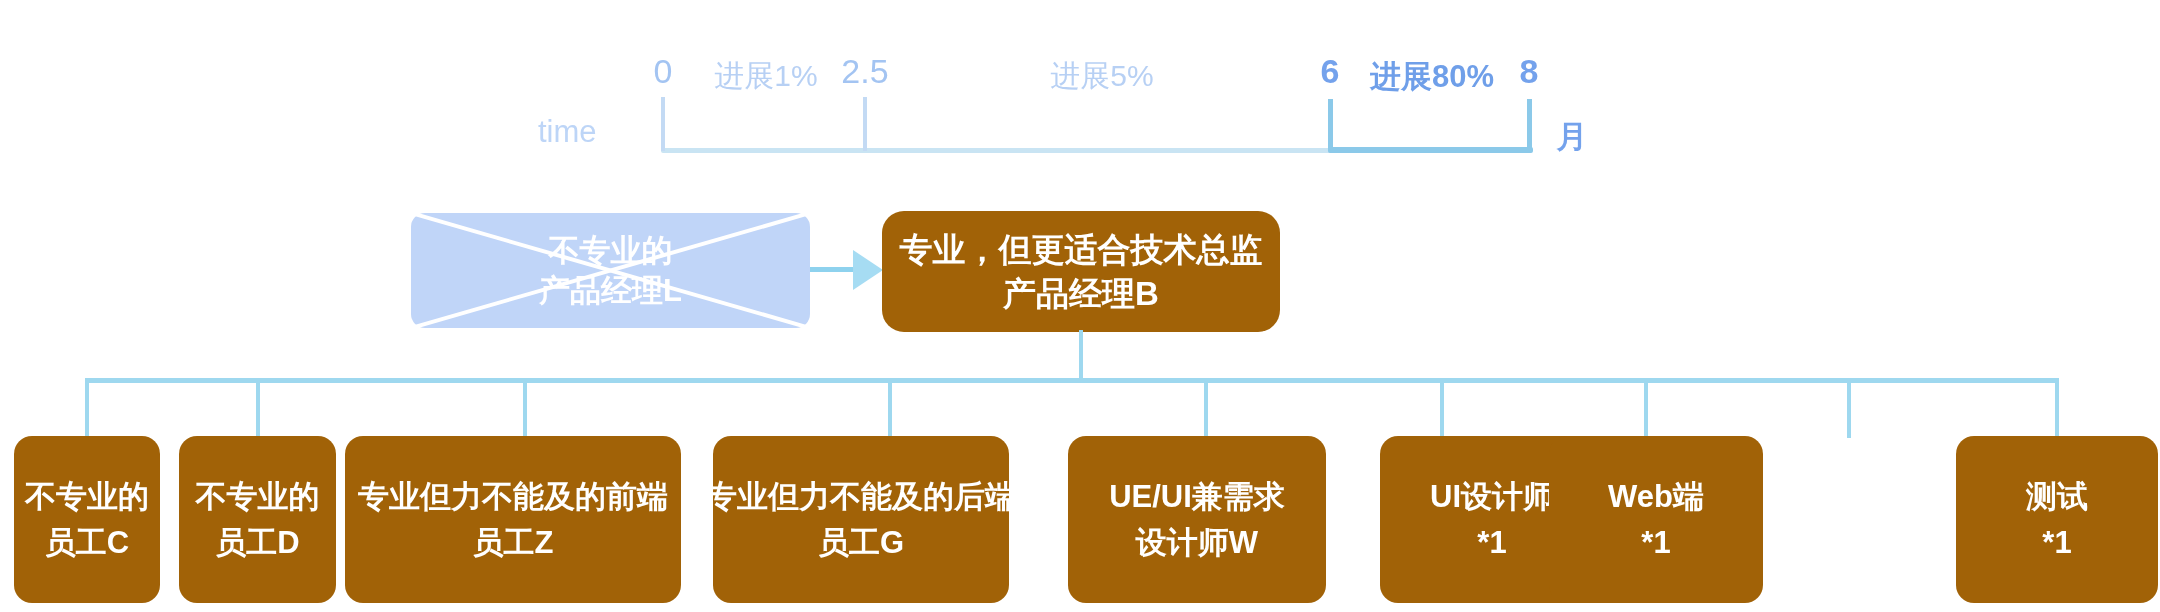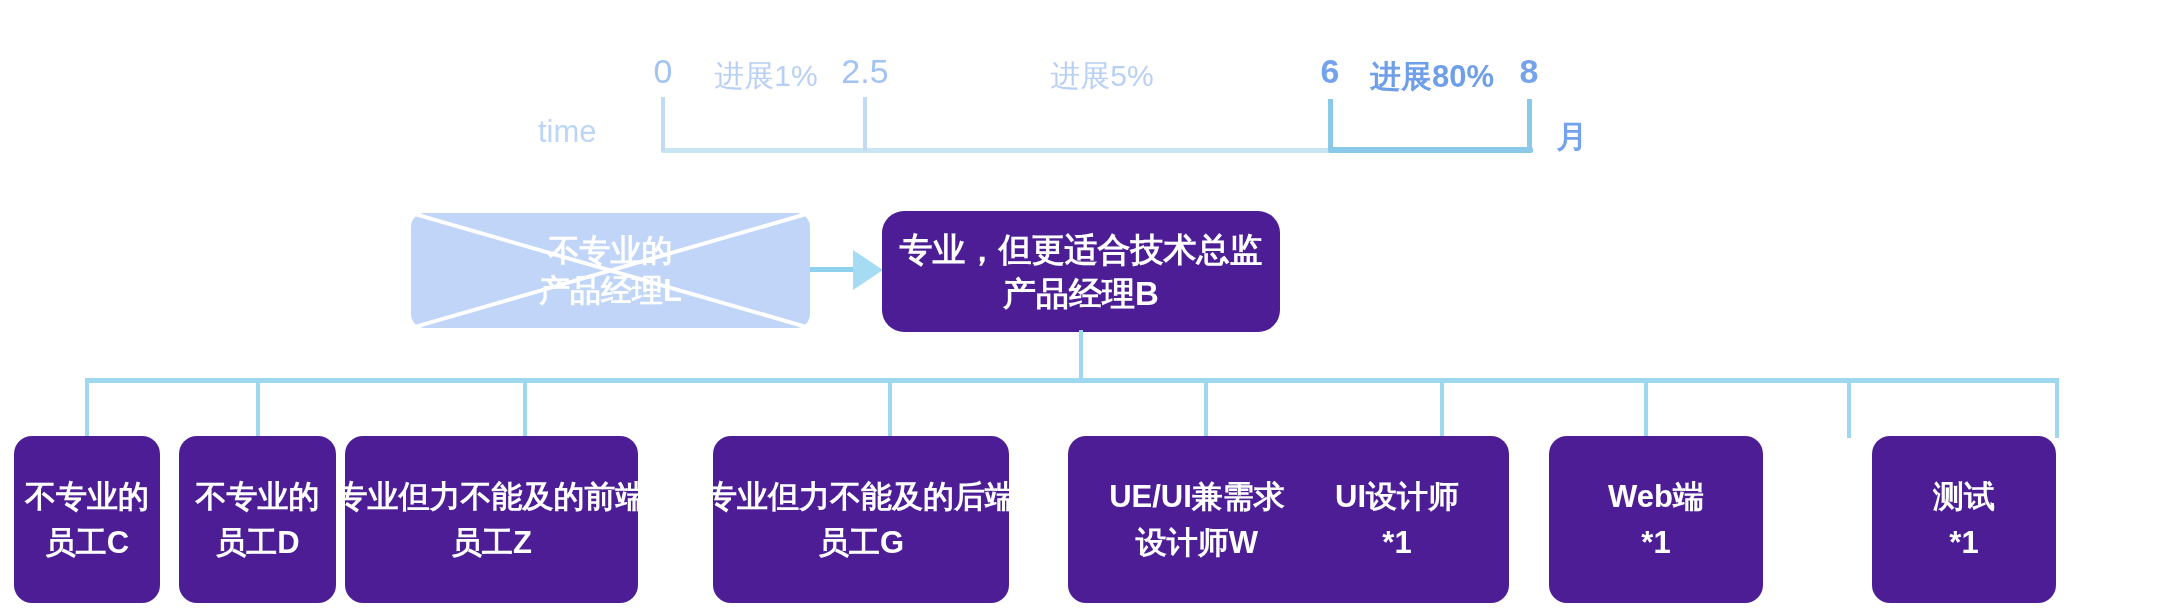--- a/index.html
+++ b/index.html
@@ -18,21 +18,21 @@
   .tnum{position:absolute;top:52px;transform:translateX(-50%);
         font-size:34px;font-weight:500;color:#a3c4f2;white-space:nowrap;}
   .tnum.emph{color:#74a2ec;font-weight:600;}
   .seg{position:absolute;top:56px;transform:translateX(-50%);
        font-size:30px;font-weight:500;color:#b7d0f4;white-space:nowrap;}
   .seg.emph{font-size:31px;font-weight:700;color:#6f9fe9;}
   .unit{position:absolute;left:1572px;top:116px;transform:translateX(-50%);
         font-size:31px;font-weight:600;color:#74a2ec;}
 
   
-  .node{position:absolute;background:#4c1d95;color:#ffffff;font-weight:700;
+  .node{position:absolute;background:#a16207;color:#ffffff;font-weight:700;
         display:flex;flex-direction:column;justify-content:center;align-items:center;
         text-align:center;box-sizing:border-box;}
   .node .ln{white-space:nowrap;}
   .removed{left:411px;top:213px;width:399px;height:115px;background:#c0d5f8;
            border-radius:14px;font-size:31px;line-height:40px;}
   .removed .x-overlay{position:absolute;left:0;top:0;width:100%;height:100%;}
   .root{left:882px;top:211px;width:398px;height:121px;border-radius:22px;
         font-size:33px;line-height:44px;}
   .child{top:436px;height:167px;border-radius:18px;font-size:31px;line-height:46px;}
 
@@ -100,38 +100,38 @@
   <div class="vline" style="left:2055px;top:381px;height:57px"></div>
 
   <div class="node child" style="left:14px;width:146px">
     <div class="ln">不专业的</div>
     <div class="ln">员工C</div>
   </div>
   <div class="node child" style="left:179px;width:157px">
     <div class="ln">不专业的</div>
     <div class="ln">员工D</div>
   </div>
-  <div class="node child" style="left:345px;width:293px">
+  <div class="node child" style="left:345px;width:336px">
     <div class="ln">专业但力不能及的前端</div>
     <div class="ln">员工Z</div>
   </div>
   <div class="node child" style="left:713px;width:296px">
     <div class="ln">专业但力不能及的后端</div>
     <div class="ln">员工G</div>
   </div>
   <div class="node child" style="left:1068px;width:258px">
     <div class="ln">UE/UI兼需求</div>
     <div class="ln">设计师W</div>
   </div>
-  <div class="node child" style="left:1285px;width:224px">
+  <div class="node child" style="left:1380px;width:224px">
     <div class="ln">UI设计师</div>
     <div class="ln">*1</div>
   </div>
   <div class="node child" style="left:1549px;width:214px">
     <div class="ln">Web端</div>
     <div class="ln">*1</div>
   </div>
-  <div class="node child" style="left:1872px;width:184px">
+  <div class="node child" style="left:1956px;width:202px">
     <div class="ln">测试</div>
     <div class="ln">*1</div>
   </div>
 
 </div>
 
 </body></html>

